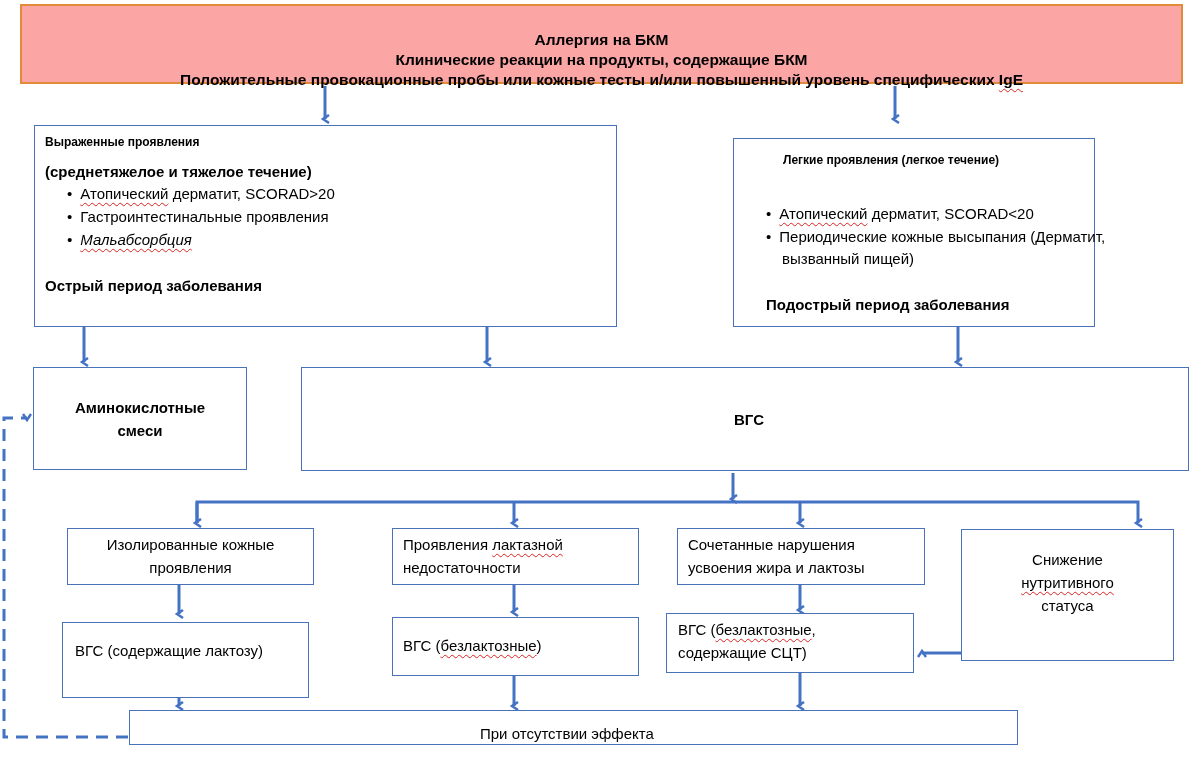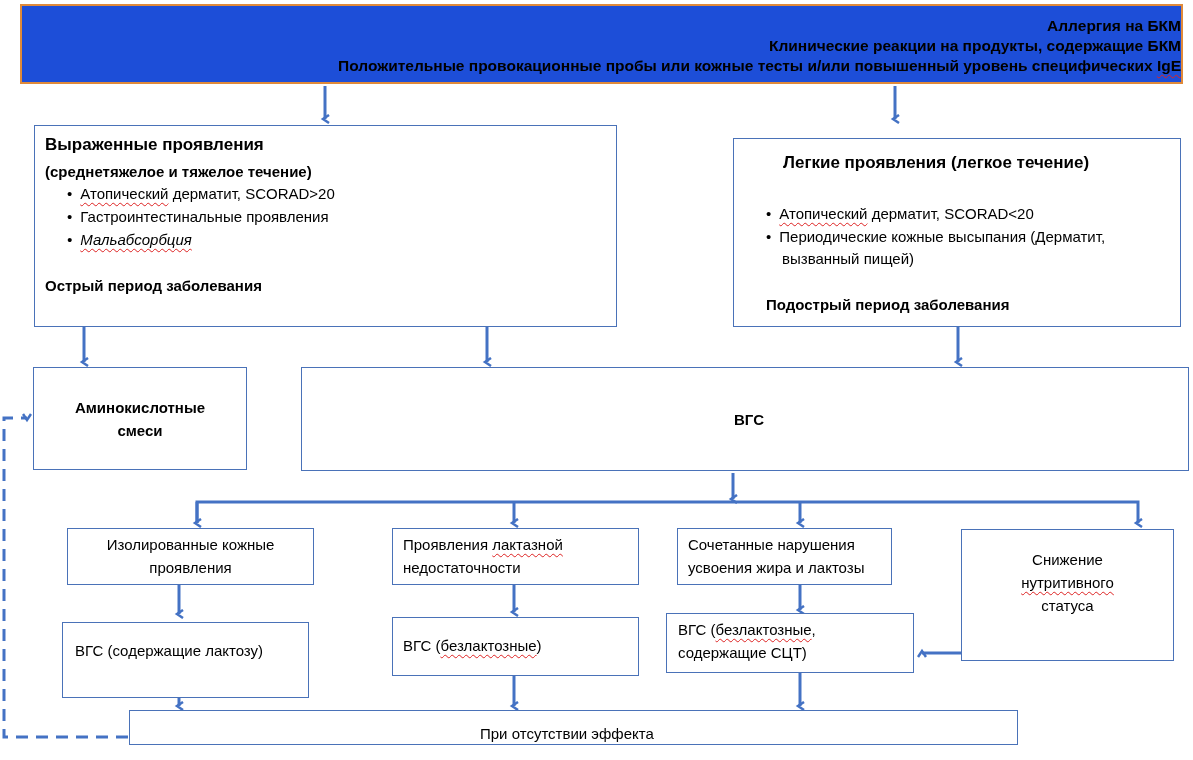--- a/index.html
+++ b/index.html
@@ -1,26 +1,26 @@
 <!DOCTYPE html>
 <html><head>
 <meta charset="utf-8">
 <style>
   html, body { margin: 0; padding: 0; background: #ffffff; }
   body { width: 1193px; height: 760px; position: relative; overflow: hidden;
          font-family: "Liberation Sans", "DejaVu Sans", sans-serif; color: #000; }
   .box { position: absolute; box-sizing: border-box; border: 1.5px solid #4a72b8; background: #fff; }
-  .top { left: 20px; top: 4px; width: 1163px; height: 80px; background: #1d4ed8; border: 2.5px solid #e08a3a;
-         text-align: right; font-weight: bold; font-size: 15.5px; line-height: 20px; padding-top: 10px; }
+  .top { left: 20px; top: 4px; width: 1163px; height: 80px; background: #fca5a5; border: 2.5px solid #e08a3a;
+         text-align: center; font-weight: bold; font-size: 15.5px; line-height: 20px; padding-top: 24px; }
   .txt { position: absolute; white-space: nowrap; }
   .b { font-weight: bold; }
   .ul { text-decoration: underline wavy #d22; text-decoration-thickness: 1px; text-underline-offset: 3px; }
   svg.lines { position: absolute; left: 0; top: 0; width: 1193px; height: 760px; pointer-events: none; }
   .f15 { font-size: 15px; }
-  .f17 { font-size: 17px; }
+  .f17 { font-size: 12px; }
   .center { text-align: center; }
   .bullet::before { content: "•"; margin-right: 8px; }
 </style>
 </head>
 <body>
 
 <svg class="lines" viewBox="0 0 1193 760">
   <defs>
     <marker id="ah" markerWidth="10" markerHeight="10" refX="5" refY="5" orient="auto" markerUnits="userSpaceOnUse">
       <path d="M1,1 L5,7 L9,1" fill="none" stroke="#4472c4" stroke-width="2.5"></path>
@@ -56,21 +56,21 @@
 
 <div class="box" style="left:34px;top:125px;width:583px;height:202px;">
   <div class="txt b f17" style="left:10px;top:9px;">Выраженные проявления</div>
   <div class="txt b f15" style="left:10px;top:37px;">(среднетяжелое и тяжелое течение)</div>
   <div class="txt f15 bullet" style="left:32px;top:59px;"><span class="ul">Атопический</span><span> дерматит, SCORAD&gt;20</span></div>
   <div class="txt f15 bullet" style="left:32px;top:82px;"><span>Гастроинтестинальные  проявления</span></div>
   <div class="txt f15 bullet" style="left:32px;top:105px;font-style:italic;"><span class="ul">Мальабсорбция</span></div>
   <div class="txt b f15" style="left:10px;top:151px;">Острый период заболевания</div>
 </div>
 
-<div class="box" style="left:733px;top:138px;width:448px;height:189px;">
+<div class="box" style="left:733px;top:138px;width:362px;height:189px;">
   <div class="txt b f17" style="left:49px;top:14px;">Легкие проявления (легкое течение)</div>
   <div class="txt f15 bullet" style="left:32px;top:66px;"><span class="ul">Атопический</span><span> дерматит, SCORAD&lt;20</span></div>
   <div class="txt f15 bullet" style="left:32px;top:89px;"><span>Периодические  кожные высыпания (Дерматит,</span></div>
   <div class="txt f15" style="left:48px;top:111px;">вызванный пищей)</div>
   <div class="txt b f15" style="left:32px;top:157px;">Подострый период заболевания</div>
 </div>
 
 <div class="box" style="left:33px;top:367px;width:214px;height:103px;">
   <div class="txt b f15 center" style="left:0;width:100%;top:31px;">Аминокислотные</div>
   <div class="txt b f15 center" style="left:0;width:100%;top:54px;">смеси</div>
@@ -81,21 +81,21 @@
 </div>
 
 <div class="box" style="left:67px;top:528px;width:247px;height:57px;">
   <div class="txt f15 center" style="left:0;width:100%;top:7px;">Изолированные кожные</div>
   <div class="txt f15 center" style="left:0;width:100%;top:30px;">проявления</div>
 </div>
 <div class="box" style="left:392px;top:528px;width:247px;height:57px;">
   <div class="txt f15" style="left:10px;top:7px;"><span>Проявления </span><span class="ul">лактазной</span></div>
   <div class="txt f15" style="left:10px;top:30px;">недостаточности</div>
 </div>
-<div class="box" style="left:677px;top:528px;width:215px;height:57px;text-decoration:underline;">
+<div class="box" style="left:677px;top:528px;width:248px;height:57px;text-decoration:underline;">
   <div class="txt f15" style="left:10px;top:7px;">Сочетанные  нарушения</div>
   <div class="txt f15" style="left:10px;top:30px;">усвоения  жира и лактозы</div>
 </div>
 <div class="box" style="left:961px;top:529px;width:213px;height:132px;">
   <div class="txt f15 center" style="left:0;width:100%;top:21px;">Снижение</div>
   <div class="txt f15 center" style="left:0;width:100%;top:44px;"><span class="ul">нутритивного</span></div>
   <div class="txt f15 center" style="left:0;width:100%;top:67px;">статуса</div>
 </div>
 
 <div class="box" style="left:62px;top:622px;width:247px;height:76px;">

